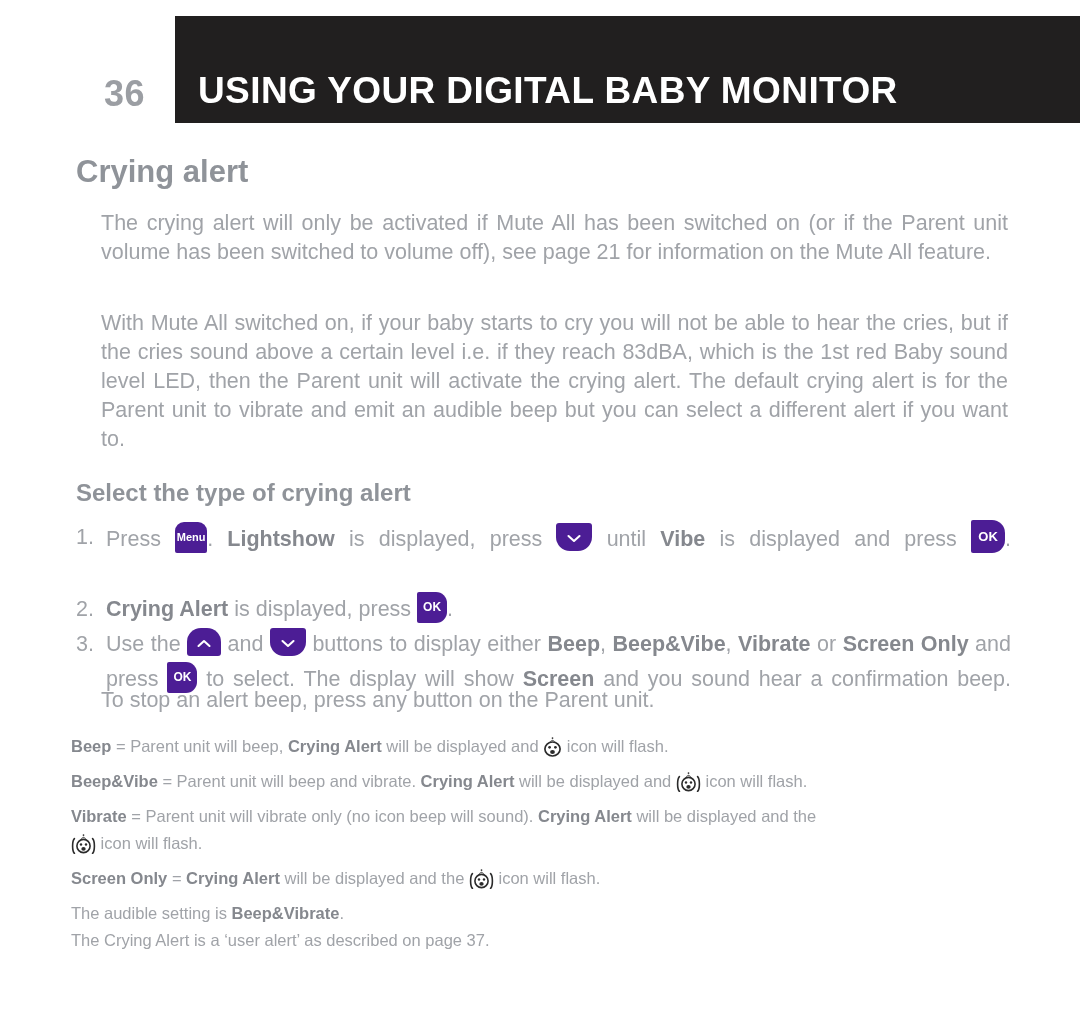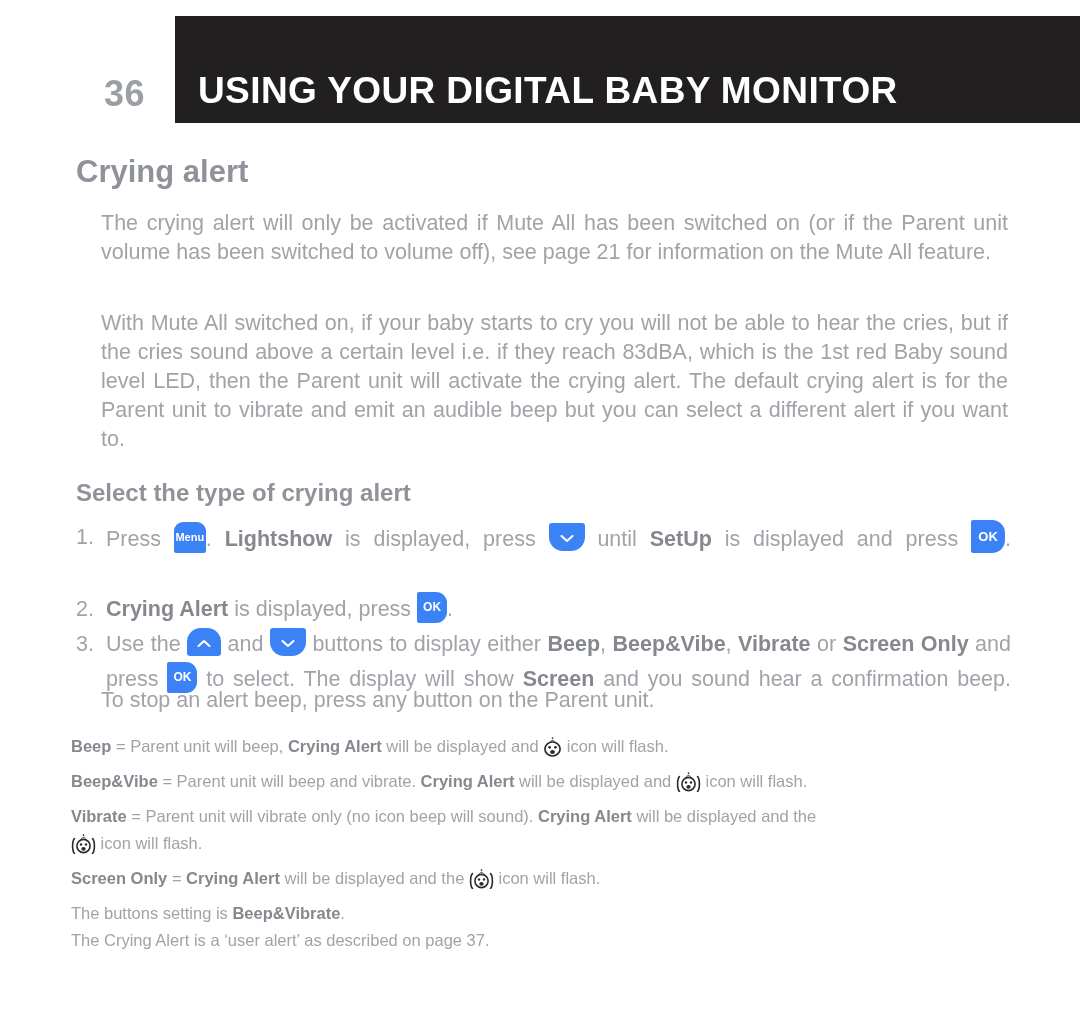--- a/index.html
+++ b/index.html
@@ -152,21 +152,21 @@
     font-weight: bold;
     color: #8f9399;
     margin-bottom: 10px;
   }
   .options .opt-line { margin-bottom: 8px; }
   .options .opt-tight { margin-bottom: 0px; }
 
   
   .key {
     display: inline-block;
-    background: #3b82f6;
+    background: #4c1d95;
     color: #ffffff;
     text-align: center;
     vertical-align: -6px;
     position: relative;
     font-weight: bold;
     overflow: hidden;
   }
   .key-menu {
     width: 32px;
     height: 31px;
@@ -245,21 +245,21 @@
   </div>
 
   <h3 class="sub-title">Select the type of crying alert</h3>
 
   <div class="steps">
 
     <div class="step justify">
       <span class="step-num">1.</span>
       <span class="l1"><span>Press </span><span class="key key-menu">Menu</span><span>. </span><b>Lightshow</b><span> is displayed, press </span><span class="key key-down"><span class="chev"><svg width="14" height="9" viewBox="0 0 14 9" fill="none" xmlns="http://www.w3.org/2000/svg">
                 <path d="M1.5 2 L7 7 L12.5 2" stroke="#ffffff" stroke-width="2.1" stroke-linecap="round" stroke-linejoin="round"></path>
-              </svg></span></span><span> until </span><b>SetUp</b><span> is displayed and press </span><span class="key key-ok">OK</span><span>.</span></span>
+              </svg></span></span><span> until </span><b>Vibe</b><span> is displayed and press </span><span class="key key-ok">OK</span><span>.</span></span>
     </div>
 
     <div class="step">
       <span class="step-num">2.</span>
       <b>Crying Alert</b><span> is displayed, press </span><span class="key key-ok-sm">OK</span><span>.</span>
     </div>
 
     <div class="step justify">
       <span class="step-num">3.</span>
       <span class="l1"><span>Use the </span><span class="key key-up"><span class="chev"><svg width="14" height="9" viewBox="0 0 14 9" fill="none" xmlns="http://www.w3.org/2000/svg">
@@ -319,18 +319,18 @@
               <path d="M12.5 3.4 c-0.6 1.0 -1.8 1.3 -2.4 1.8 -0.3 0.25 -0.1 0.6 0.25 0.5 0.9 -0.25 1.6 -0.7 2.15 -1.3 0.55 0.6 1.25 1.05 2.15 1.3 0.35 0.1 0.55 -0.25 0.25 -0.5 -0.6 -0.5 -1.8 -0.8 -2.4 -1.8z"></path>
             </g>
             <ellipse cx="12.5" cy="13" rx="6.6" ry="6.6" fill="none" stroke="#2b2b2b" stroke-width="1.6"></ellipse>
             <circle cx="10.0" cy="11.5" r="1.2" fill="#2b2b2b"></circle>
             <circle cx="15.0" cy="11.5" r="1.2" fill="#2b2b2b"></circle>
             <ellipse cx="12.5" cy="15.9" rx="2.2" ry="1.8" fill="#2b2b2b"></ellipse>
             <path d="M3.4 5.6 C1.0 8.0 1.0 18.0 3.4 20.4" fill="none" stroke="#2b2b2b" stroke-width="1.6" stroke-linecap="round"></path>
             <path d="M21.6 5.6 C24.0 8.0 24.0 18.0 21.6 20.4" fill="none" stroke="#2b2b2b" stroke-width="1.6" stroke-linecap="round"></path>
           </svg></span><span> icon will flash.</span></div>
 
-    <div class="opt-tight"><span>The buttons setting is </span><b>Beep&amp;Vibrate</b><span>.</span></div>
+    <div class="opt-tight"><span>The audible setting is </span><b>Beep&amp;Vibrate</b><span>.</span></div>
 
     <div class="opt-tight">The Crying Alert is a ‘user alert’ as described on page 37.</div>
   </div>
 
 </div>
 
 </body></html>

